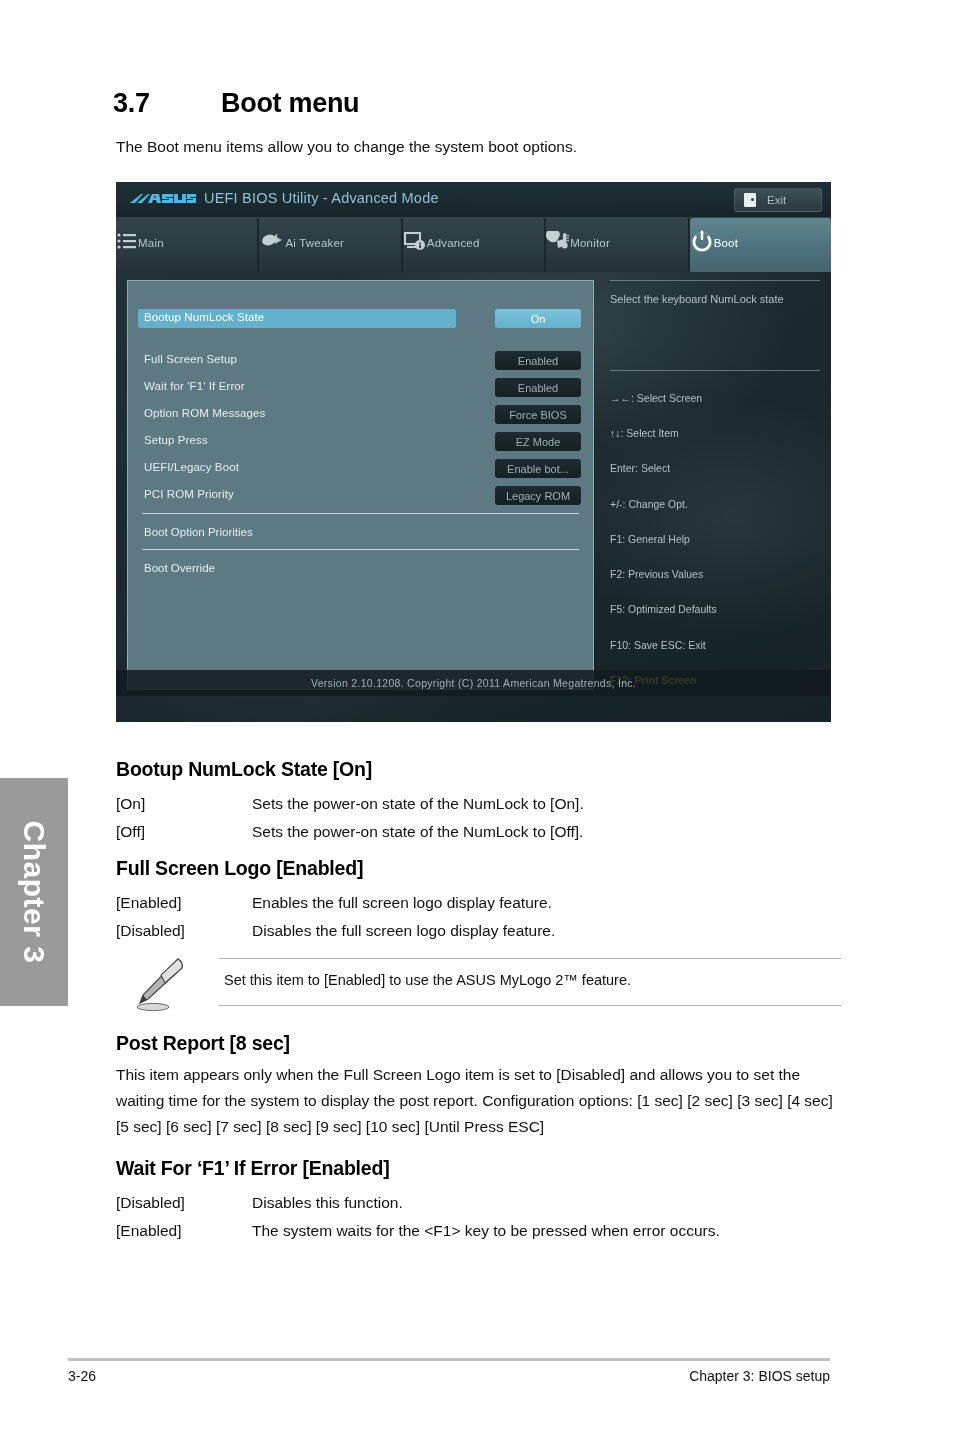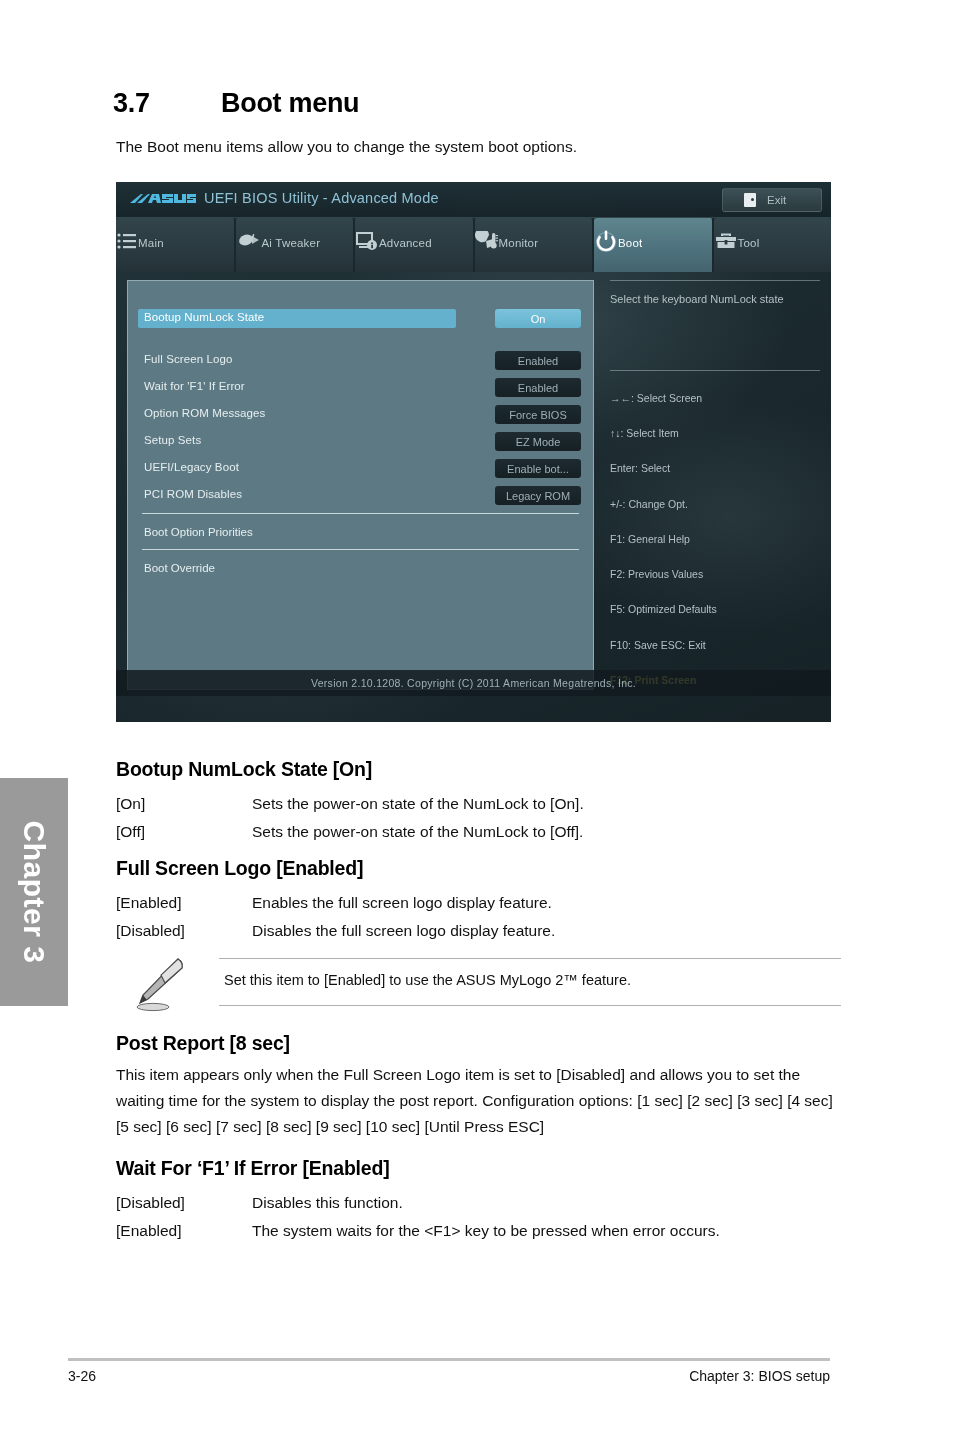--- a/index.html
+++ b/index.html
@@ -111,21 +111,20 @@
     position: absolute;
     right: 9px;
     top: 6px;
     width: 86px;
     height: 22px;
     border-radius: 3px;
     background: linear-gradient(180deg, #3c5055, #2a3a3f);
     border: 1px solid rgba(150,180,190,0.22);
     display: flex;
     align-items: center;
-    padding-left: 12px;
   }
   #exit-button .exit-ic {
     width: 12px;
     height: 14px;
     margin-left: 9px;
     background: #e8eef0;
     border-radius: 1px;
     position: relative;
   }
   #exit-button .exit-ic::after {
@@ -495,73 +494,62 @@
       <span class="tab-ic">
         <svg width="24" height="24" viewBox="0 0 24 24">
           <circle cx="12" cy="13" r="9.5" fill="none" stroke="#bfe9f7" stroke-width="1.2" opacity="0.35"></circle>
           <path d="M5.6 8.2 A8 8 0 1 0 18.4 8.2" fill="none" stroke="#ffffff" stroke-width="2.6" stroke-linecap="round"></path>
           <rect x="10.7" y="1.5" width="2.6" height="9.5" rx="1.3" fill="#ffffff"></rect>
         </svg>
       </span>
       <span class="tab-lbl">Boot</span>
     </div>
 
-    <div class="bios-tab">
-      <span class="tab-ic">
-        <svg width="24" height="19" viewBox="0 0 24 19">
-          <path d="M8 4 L8 2.4 L16 2.4 L16 4" fill="none" stroke="#c2d0d4" stroke-width="2"></path>
-          <rect x="2" y="5" width="20" height="4" fill="#c2d0d4"></rect>
-          <rect x="3.5" y="10" width="17" height="6" fill="#c2d0d4"></rect>
-          <rect x="10.6" y="8" width="2.8" height="4.5" fill="#2a3b41"></rect>
-        </svg>
-      </span>
-      <span class="tab-lbl">Tool</span>
-    </div>
 
   </div>
 
   <div id="bios-body">
 
     <div id="settings-panel">
 
       <div class="srow selected">
         <div class="slabel-wrap"></div>
         <span class="slabel">Bootup NumLock State</span>
         <span class="sval">On</span>
       </div>
 
       <div class="sgap"></div>
 
       <div class="srow">
-        <span class="slabel">Full Screen Logo</span>
+        <span class="slabel">Full Screen Setup</span>
         <span class="sval">Enabled</span>
       </div>
 
       <div class="srow">
         <span class="slabel">Wait for 'F1' If Error</span>
         <span class="sval">Enabled</span>
       </div>
 
       <div class="srow">
         <span class="slabel">Option ROM Messages</span>
         <span class="sval">Force BIOS</span>
       </div>
 
       <div class="srow">
-        <span class="slabel">Setup Sets</span>
+        <span class="slabel">Setup Press</span>
         <span class="sval">EZ Mode</span>
       </div>
 
       <div class="srow">
         <span class="slabel">UEFI/Legacy Boot</span>
         <span class="sval">Enable bot...</span>
       </div>
 
       <div class="srow">
-        <span class="slabel">PCI ROM Disables</span>
+        <span class="slabel">PCI ROM Priority</span>
         <span class="sval">Legacy ROM</span>
       </div>
 
       <div class="sdivider"></div>
 
       <div class="splain">
         <span class="slabel">Boot Option Priorities</span>
       </div>
 
       <div class="sdivider"></div>

